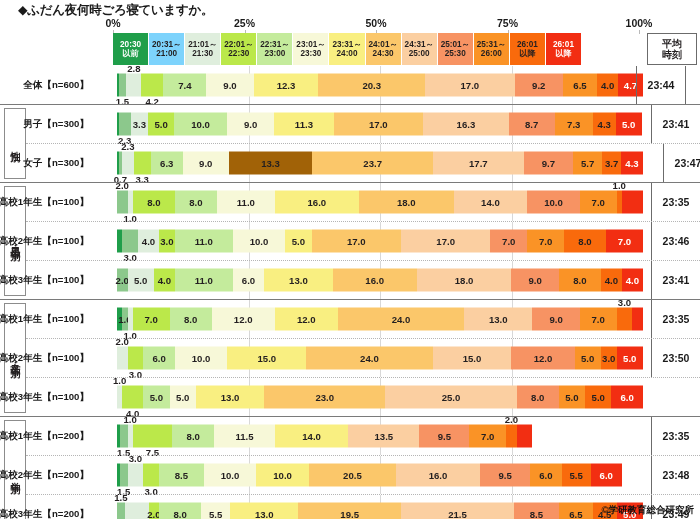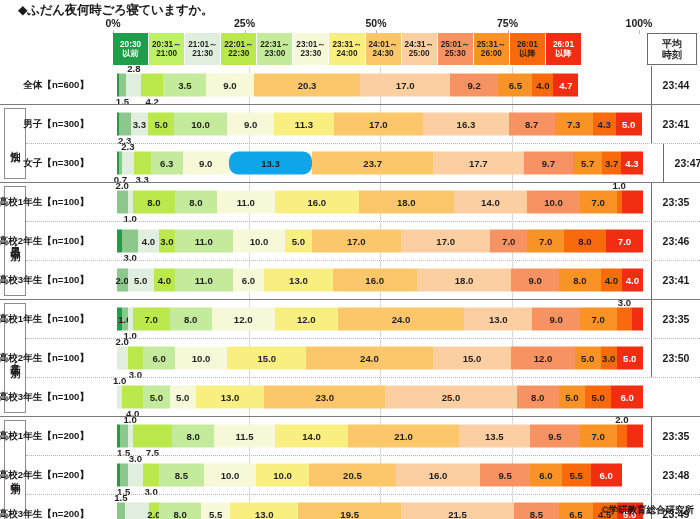--- a/index.html
+++ b/index.html
@@ -114,21 +114,21 @@
     <div class="tickmark" style="left: 507.5px;"></div>
     <div class="axis-lab" style="left: 639px;">100%</div>
     <div class="tickmark" style="left: 639px;"></div>
   </div>
 
 <div class="legend">
     <div class="legend-cell dark" style="background: rgb(31, 158, 74); flex: 1 1 0px;">
       <span>20:30</span>
       <span>以前</span>
     </div>
-    <div class="legend-cell" style="background: #bef264; flex: 1 1 0px;">
+    <div class="legend-cell" style="background: #7dd3fc; flex: 1 1 0px;">
       <span>20:31～</span>
       <span>21:00</span>
     </div>
     <div class="legend-cell" style="background: rgb(223, 238, 221); flex: 1 1 0px;">
       <span>21:01～</span>
       <span>21:30</span>
     </div>
     <div class="legend-cell" style="background: rgb(187, 232, 74); flex: 1 1 0px;">
       <span>22:01～</span>
       <span>22:30</span>
@@ -192,45 +192,48 @@
               <div class="seg" style="background: rgb(140, 200, 140); width: 7.89px;">
                 <span class="v dn">1.5</span>
               </div>
               <div class="seg" style="background: rgb(223, 238, 221); width: 14.728px;">
                 <span class="v up">2.8</span>
               </div>
               <div class="seg" style="background: rgb(187, 232, 74); width: 22.092px;">
                 <span class="v dn">4.2</span>
               </div>
               <div class="seg" style="background: rgb(196, 235, 156); width: 43.132px;">
-                <span class="v">3.5</span>
+                <span class="v">7.4</span>
               </div>
               <div class="seg" style="background: rgb(247, 248, 216); width: 47.34px;">
                 <span class="v">9.0</span>
               </div>
+              <div class="seg" style="background: rgb(249, 239, 129); width: 64.698px;">
+                <span class="v">12.3</span>
+              </div>
               <div class="seg" style="background: rgb(251, 199, 106); width: 106.778px;">
                 <span class="v">20.3</span>
               </div>
               <div class="seg" style="background: rgb(251, 207, 161); width: 89.42px;">
                 <span class="v">17.0</span>
               </div>
               <div class="seg" style="background: rgb(247, 147, 99); width: 48.392px;">
                 <span class="v">9.2</span>
               </div>
               <div class="seg" style="background: rgb(250, 147, 38); width: 34.19px;">
                 <span class="v">6.5</span>
               </div>
               <div class="seg" style="background: rgb(249, 106, 12); width: 21.04px;">
                 <span class="v">4.0</span>
               </div>
               <div class="seg" style="background: rgb(242, 46, 18); width: 24.722px;">
                 <span class="v light">4.7</span>
               </div>
             </div>
-            <div class="avg" style="left: 625px; text-align: center;">23:44</div>
+            <div class="avg" style="left: 610px; text-align: center;">23:44</div>
           </div>
         </div>
       </div>
     </div>
     <div class="group">
       <div class="grp-inner">
         <div class="grp-label">
           <span>性別</span>
         </div>
         <div class="rows">
@@ -299,21 +302,21 @@
               </div>
               <div class="seg" style="background: rgb(187, 232, 74); width: 17.358px;">
                 <span class="v dn">3.3</span>
               </div>
               <div class="seg" style="background: rgb(196, 235, 156); width: 33.138px;">
                 <span class="v">6.3</span>
               </div>
               <div class="seg" style="background: rgb(247, 248, 216); width: 47.34px;">
                 <span class="v">9.0</span>
               </div>
-              <div class="seg" style="background: #0ea5e9; width: 86px; border-radius: 9px;">
+              <div class="seg" style="background: #a16207; width: 86px;">
                 <span class="v">13.3</span>
               </div>
               <div class="seg" style="background: rgb(251, 199, 106); width: 124.662px;">
                 <span class="v">23.7</span>
               </div>
               <div class="seg" style="background: rgb(251, 207, 161); width: 93.102px;">
                 <span class="v">17.7</span>
               </div>
               <div class="seg" style="background: rgb(247, 147, 99); width: 51.022px;">
                 <span class="v">9.7</span>
@@ -650,23 +653,20 @@
               </div>
               <div class="seg" style="background: rgb(196, 235, 156); width: 42.08px;">
                 <span class="v">8.0</span>
               </div>
               <div class="seg" style="background: rgb(247, 248, 216); width: 60.49px;">
                 <span class="v">11.5</span>
               </div>
               <div class="seg" style="background: rgb(249, 239, 129); width: 73.64px;">
                 <span class="v">14.0</span>
               </div>
-              <div class="seg" style="background: rgb(251, 199, 106); width: 110.46px;">
-                <span class="v">21.0</span>
-              </div>
               <div class="seg" style="background: rgb(251, 207, 161); width: 71.01px;">
                 <span class="v">13.5</span>
               </div>
               <div class="seg" style="background: rgb(247, 147, 99); width: 49.97px;">
                 <span class="v">9.5</span>
               </div>
               <div class="seg" style="background: rgb(250, 147, 38); width: 36.82px;">
                 <span class="v">7.0</span>
               </div>
               <div class="seg" style="background: rgb(249, 106, 12); width: 10.52px;">

